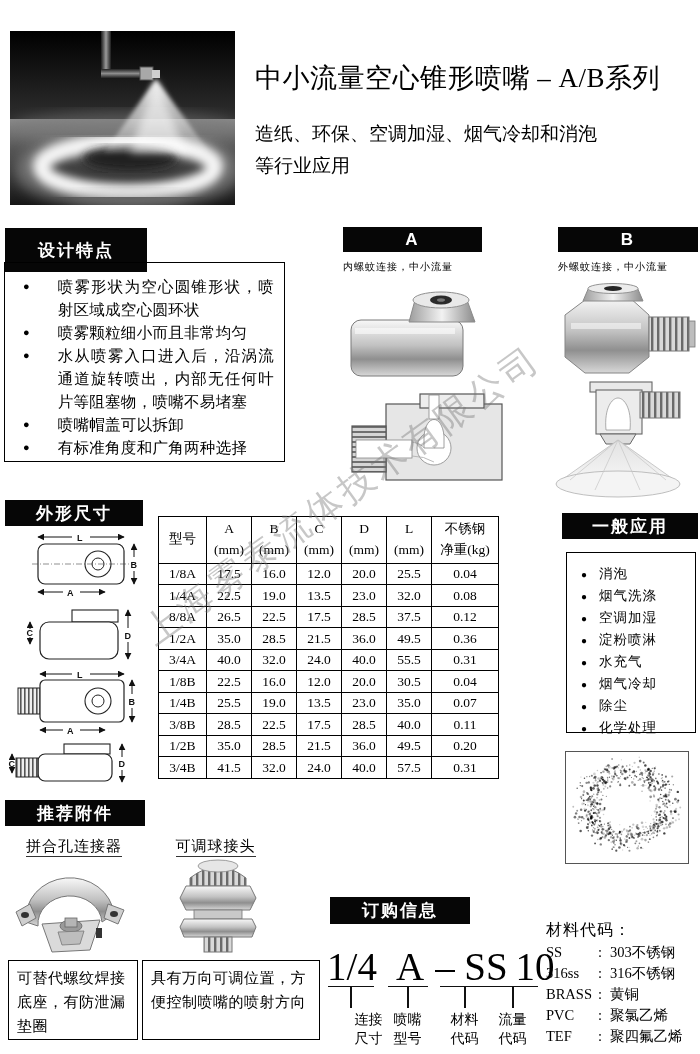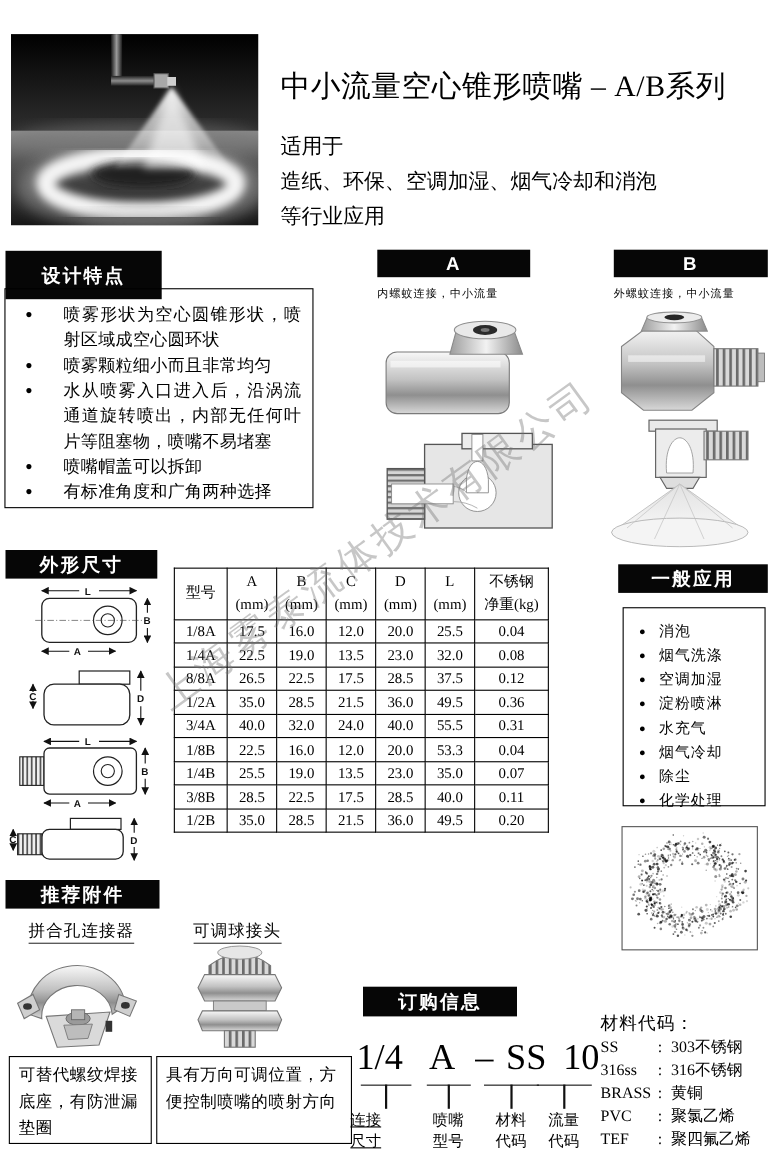--- a/index.html
+++ b/index.html
@@ -28,21 +28,21 @@
   table{border-collapse:collapse;}
   th,td{border:1px solid #000;text-align:center;font-weight:normal;
         font-family:"Liberation Serif","DejaVu Serif",serif;}
   th{font-size:13.5px;padding:2px 0;}
   th div{line-height:1.55;}
   td{font-size:13.5px;height:20.5px;padding:0 2px;}
   .acc-name{position:absolute;text-align:center;font-size:15px;}
   .acc-name span{border-bottom:1px solid #333;padding-bottom:2px;letter-spacing:1px;}
   .descbox{position:absolute;border:1.4px solid #000;box-sizing:border-box;
            font-size:15px;line-height:24px;padding:5px 8px;letter-spacing:0.5px;}
-  .codeval{position:absolute;font-size:33px;}
+  .codeval{position:absolute;font-size:39px;text-align:center;}
   .uline{position:absolute;border-top:1.6px solid #111;height:0;}
   .tick{position:absolute;width:1.6px;height:22px;background:#111;}
   .codelabel{position:absolute;text-align:center;font-size:14px;line-height:19px;}
   .mat-heading{position:absolute;left:546px;top:920px;font-size:16px;letter-spacing:1px;}
   .matlist{position:absolute;left:546px;top:944px;width:150px;}
   .mrow{display:flex;margin-bottom:4.5px;font-size:14.5px;line-height:16.5px;}
   .mcode{flex:0 0 52px;}
   .mcolon{flex:0 0 12px;}
   .watermark{position:absolute;left:148px;top:612px;transform:rotate(-36deg);
              transform-origin:0 50%;font-size:36px;letter-spacing:4px;
@@ -105,21 +105,20 @@
       <rect x="130" y="36" width="13" height="13" fill="#a8a8a8" stroke="#555" stroke-width="1"></rect>
       <rect x="142" y="39" width="8" height="8" fill="#cfcfcf"></rect>
       <polygon points="146,48 94,122 200,122" fill="url(#coneV)" filter="url(#b2)"></polygon>
       <polygon points="146,48 120,122 176,122" fill="#ffffff" opacity="0.55" filter="url(#b4)"></polygon>
       <ellipse cx="120" cy="166" rx="60" ry="8" fill="#9a9a9a" opacity="0.35" filter="url(#b7)"></ellipse>
     </svg>
   </div>
 
   <div class="page-title">中小流量空心锥形喷嘴 – A/B系列</div>
   <div class="subtitle">
-    <div>适用于</div>
     <div>造纸、环保、空调加湿、烟气冷却和消泡</div>
     <div>等行业应用</div>
   </div>
 
   <div class="banner" style="left:5px;top:228px;width:142px;height:44px;">设计特点</div>
   <div class="box feat" style="left:4px;top:262px;width:281px;height:200px;">
       <div class="li">
         <span class="dot">●</span>
         <span class="litx">喷雾形状为空心圆锥形状，喷射区域成空心圆环状</span>
       </div>
@@ -384,21 +383,21 @@
             <td>40.0</td>
             <td>55.5</td>
             <td>0.31</td>
           </tr>
           <tr>
             <td>1/8B</td>
             <td>22.5</td>
             <td>16.0</td>
             <td>12.0</td>
             <td>20.0</td>
-            <td>53.3</td>
+            <td>30.5</td>
             <td>0.04</td>
           </tr>
           <tr>
             <td>1/4B</td>
             <td>25.5</td>
             <td>19.0</td>
             <td>13.5</td>
             <td>23.0</td>
             <td>35.0</td>
             <td>0.07</td>
@@ -413,20 +412,29 @@
             <td>0.11</td>
           </tr>
           <tr>
             <td>1/2B</td>
             <td>35.0</td>
             <td>28.5</td>
             <td>21.5</td>
             <td>36.0</td>
             <td>49.5</td>
             <td>0.20</td>
+          </tr>
+          <tr>
+            <td>3/4B</td>
+            <td>41.5</td>
+            <td>32.0</td>
+            <td>24.0</td>
+            <td>40.0</td>
+            <td>57.5</td>
+            <td>0.31</td>
           </tr>
         </tbody>
     </table>
   </div>
 
   <div class="banner" style="left:562px;top:513px;width:136px;height:26px;">一般应用</div>
   <div class="box apps" style="left:566px;top:552px;width:130px;height:181px;border-width:1.4px;">
       <div class="li">
         <span class="dot">●</span>
         <span class="litx">消泡</span>
@@ -1194,21 +1202,21 @@
 
   <div class="uline" style="left:328px;top:986px;width:46px;"></div>
   <div class="uline" style="left:388px;top:986px;width:40px;"></div>
   <div class="uline" style="left:440px;top:986px;width:50px;"></div>
   <div class="uline" style="left:488px;top:986px;width:50px;"></div>
   <div class="tick" style="left:350px;top:986px;"></div>
   <div class="tick" style="left:407px;top:986px;"></div>
   <div class="tick" style="left:464px;top:986px;"></div>
   <div class="tick" style="left:512px;top:986px;"></div>
 
-  <div class="codelabel" style="left:304px;top:1010px;width:57px;text-decoration:underline;">
+  <div class="codelabel" style="left:340px;top:1010px;width:57px;">
     <div>连接</div>
       <div>尺寸</div>
   </div>
   <div class="codelabel" style="left:379px;top:1010px;width:57px;">
     <div>喷嘴</div>
       <div>型号</div>
   </div>
   <div class="codelabel" style="left:436px;top:1010px;width:57px;">
     <div>材料</div>
       <div>代码</div>

